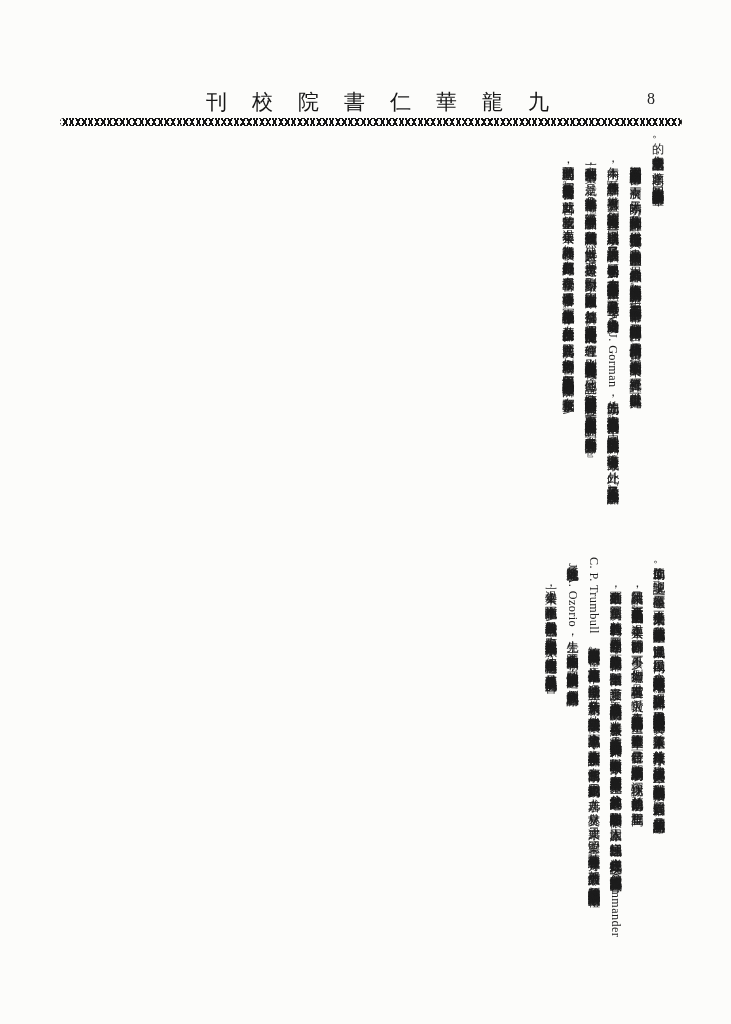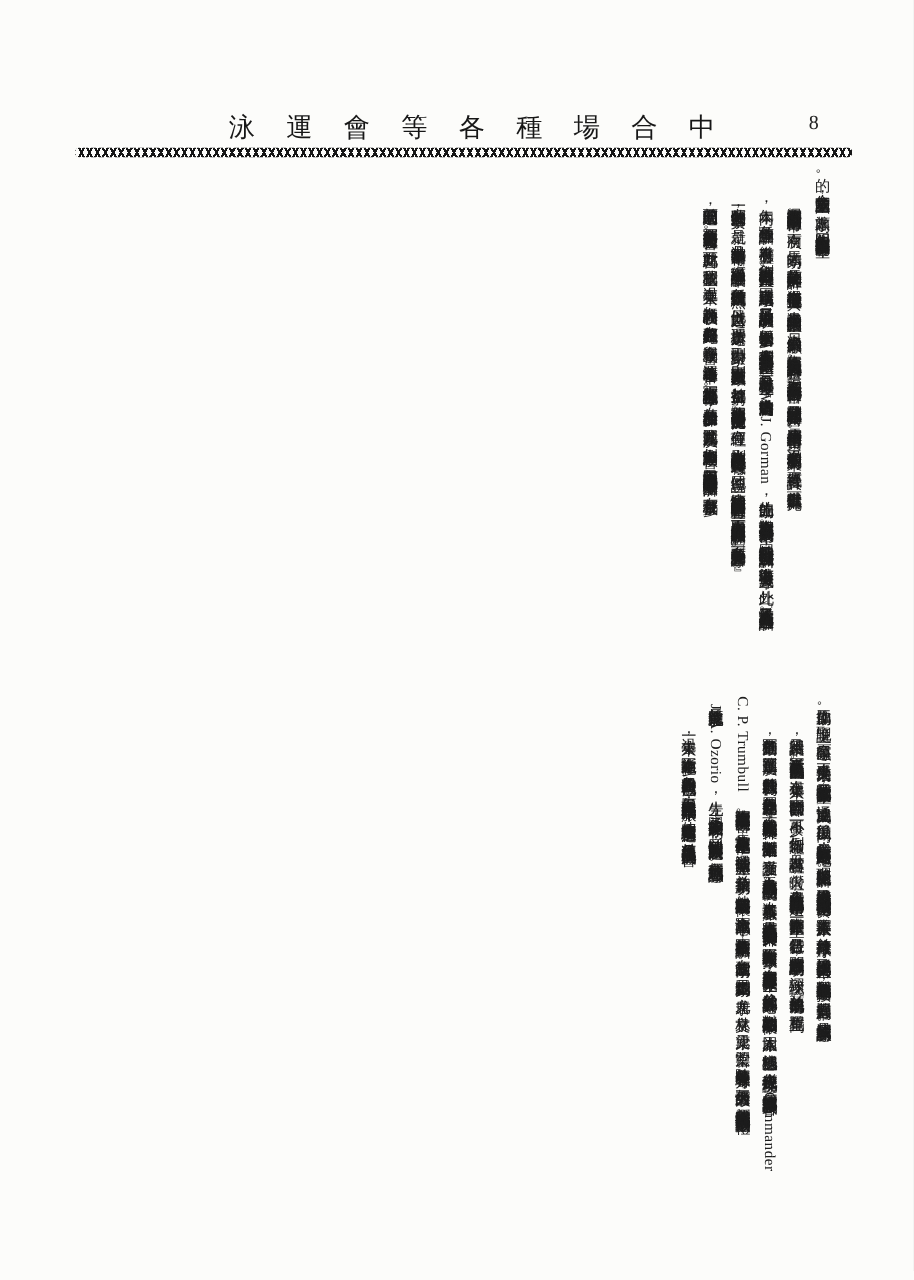--- a/index.html
+++ b/index.html
@@ -76,21 +76,21 @@
   .vtext.lower { top: 557px; line-height: 21.6px; }
   .para { margin: 0; padding: 0; }
   .para.indent { text-indent: 2em; }
 </style>
 </head>
 <body>
 
 <div class="page">
 
   <div class="masthead">
-    <h1 class="journal-title">泳運會等各種場合中</h1>
+    <h1 class="journal-title">刊校院書仁華龍九</h1>
     <div class="page-number">8</div>
   </div>
 
   <div class="rope-divider"></div>
 
   <section class="vtext upper">
     <p class="para">的。今年新成立的童軍乙團，水準頗高，因此明年度本族很有重奪加爾頓錦標的希望。</p>
     <p class="para indent">週末露營是各團童軍活動中的一項經常節目。有兩次，天氣晴朗，蒙校長陶德華神父的准許，遂得在營地舉行彌撒聖典。一次是由校長陶神父親臨主祭；另一次由武倫神父獻祭。本年度由陳炳樞先生負責製成了許多新營幕。現在我們差不多每一小隊都有自己的營幕了。我們已在陸續的添置各種露營用具；這些露營用具價值均相當昂貴。不過我們希望在不久的將來，祇要經費許可，就可以全部購置完備。</p>
     <p class="para indent">本年內，各種「專章」的訓練，幾乎應有盡有。劍術訓練班由方可爲先生負責主持。因爲辦理成績卓越，最近又加設了新的訓練班，以便初學者參加學習。我們有七個童軍參加皇家救生會學習游泳救生術，而且都已考取了「救生專章」。由於香港消防處處長 W. J. Gorman 先生的協助，本族全體童軍現在都在學習滅火的基本技術。同時特地選出若干童軍施以特別訓練，準備考取各項「滅火專章」。此外，本族最近又完成了「公共衛生專章」的訓練。</p>
     <p class="para indent">有一件昭然若揭的事實，就是：凡當過數年童軍的青年，經過各項「專章」的訓練後，對各種技術皆精嫻純熟，他日入世之時，憑所習之專技，小則對己對家，大則對國家社會以至全人類，都裨益無窮，遠非一個非童軍的普通青年學生所能比擬的。有一位經理，當別人請敎他希望有怎樣青年在他公司裏任職時，他回答說：『我情願聘請一個曾受童軍訓練的普通智慧的青年，而不願意僱用一個未經受童軍的人格和服務訓練，而徒有各種文憑和證書的「才子」。』</p>

